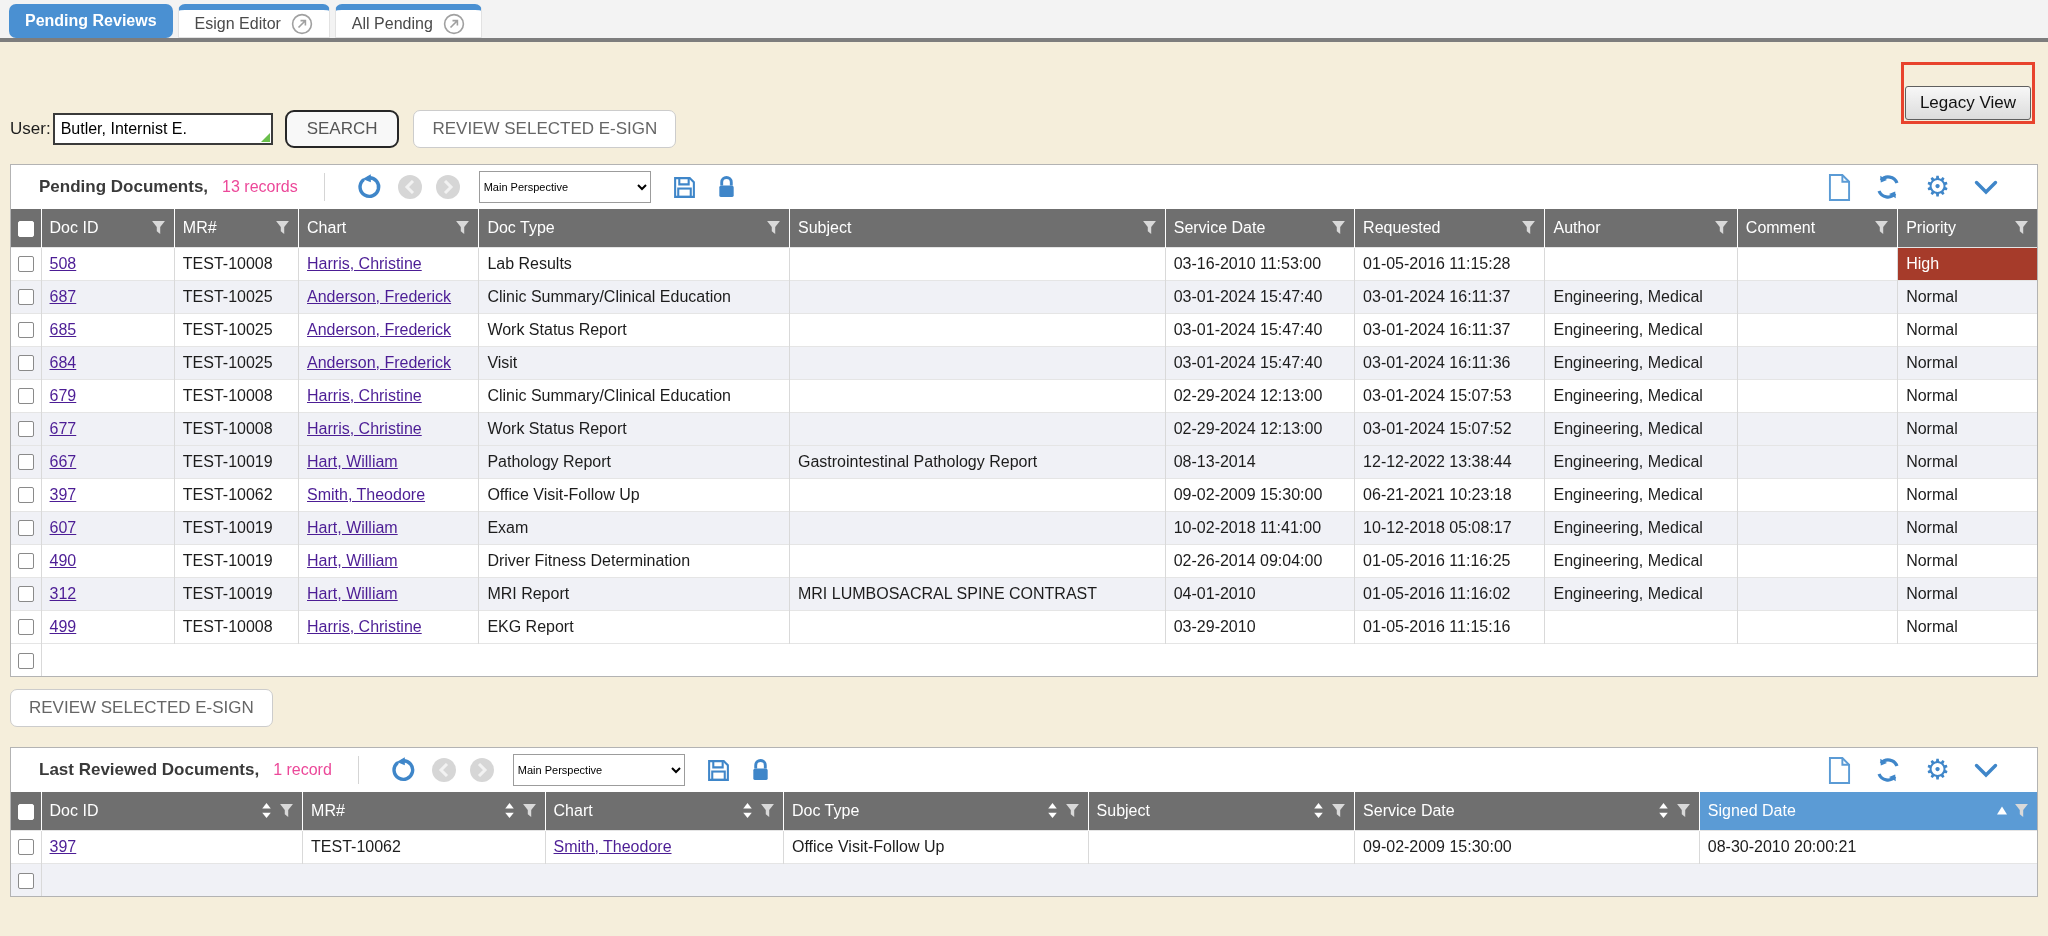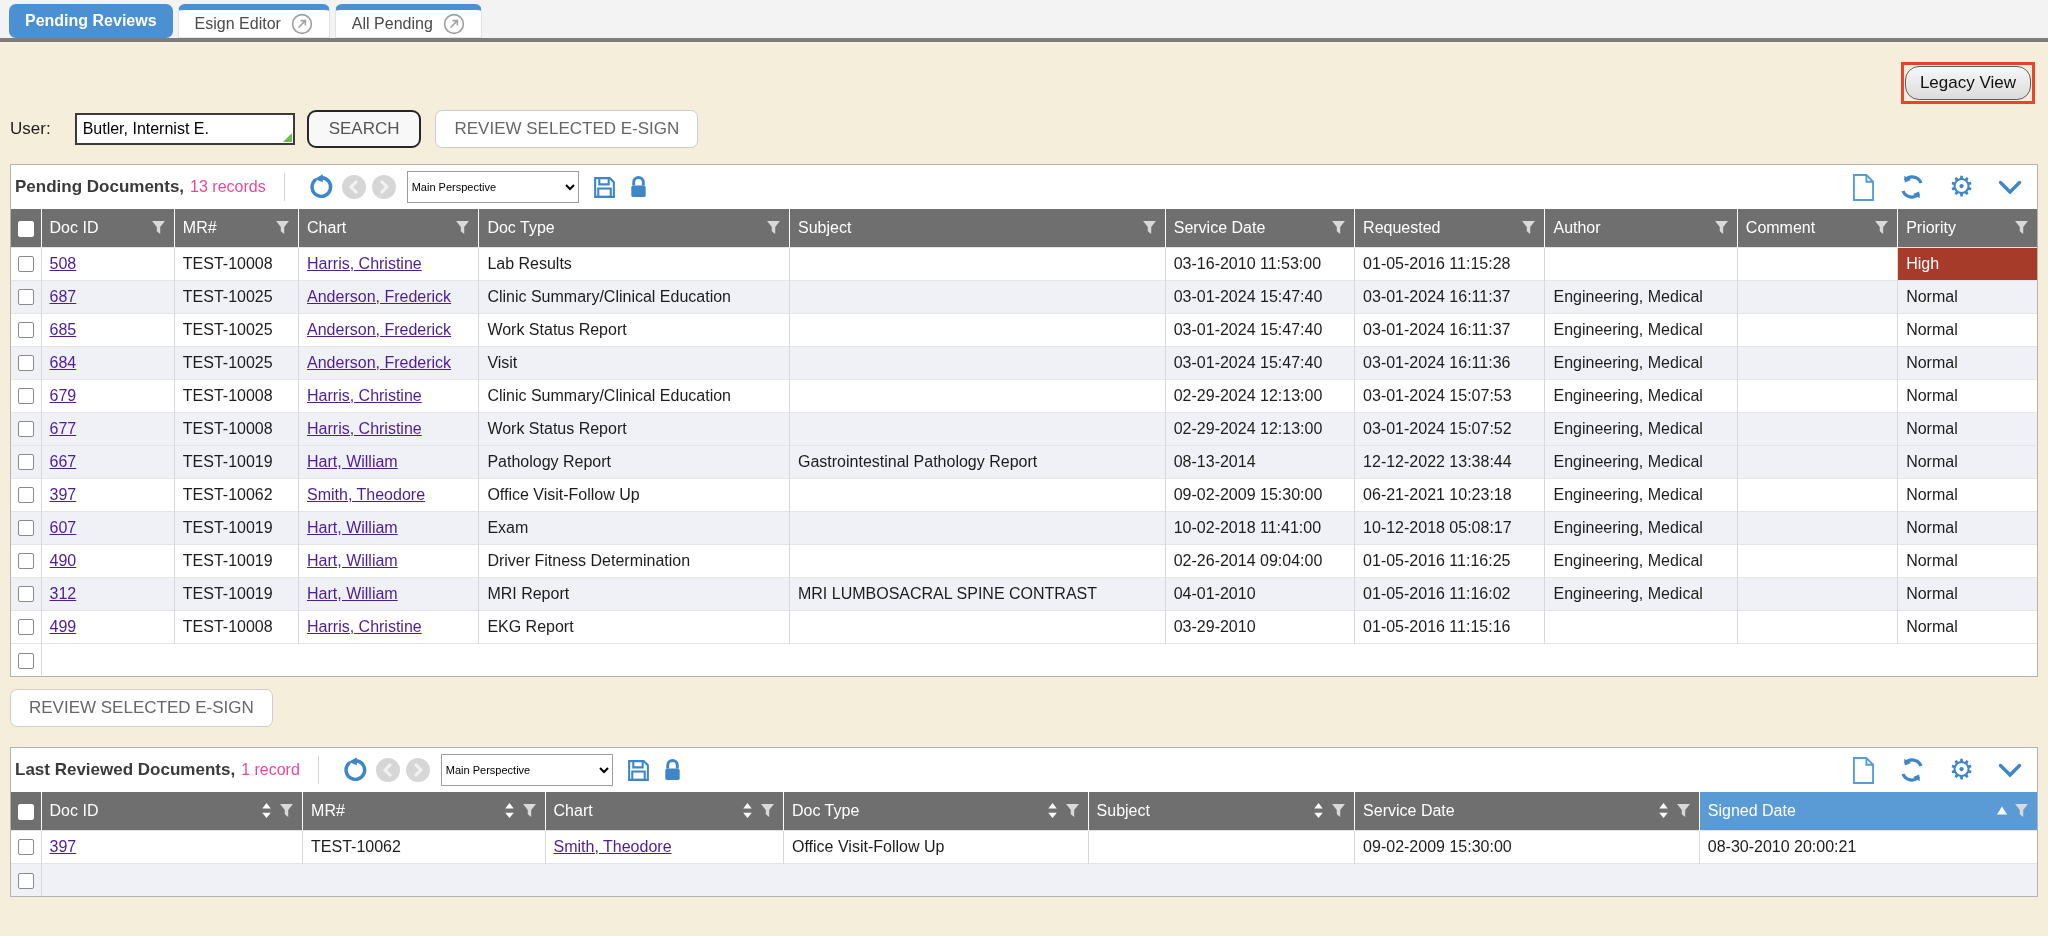--- a/index.html
+++ b/index.html
@@ -56,31 +56,32 @@
     border: 3px solid #e8432d;
     padding: 1px;
     align-self: flex-start;
   }
   .legacy-btn {
     font-family: "Liberation Sans", sans-serif;
     font-size: 17px;
     color: #111;
     background: linear-gradient(#f7f7f7, #dcdcdc);
     border: 1px solid #5f5f5f;
-    border-radius: 14px;
+    border-radius: 3px;
     padding: 6px 14px;
     cursor: pointer;
+    margin-top: 20px;
   }
   .user-row {
     display: flex;
     align-items: center;
     margin: 8px 0 16px 10px;
     font-size: 17px;
   }
-  .user-label { margin-right: 24px; }
+  .user-label { margin-right: 2px; }
   .input-wrap { position: relative; display: inline-block; }
   .user-input {
     font-family: "Liberation Sans", sans-serif;
     font-size: 16px;
     width: 220px;
     padding: 5px 6px;
     border: 2px solid #3a3a3a;
     background: #fff;
     outline: none;
   }
@@ -118,21 +119,22 @@
   
   .panel {
     margin: 0 10px;
     background: #ffffff;
     border: 1px solid #b3b3b3;
   }
   .toolbar {
     display: flex;
     align-items: center;
     height: 44px;
-    padding: 0 4px;
+    padding: 0 28px;
+    gap: 8px;
   }
   .tb-title { font-size: 17px; font-weight: bold; color: #3a3a3a; }
   .tb-records { font-size: 16px; color: #ec4899; margin-left: 6px; }
   .tb-divider { width: 1px; height: 28px; background: #d5d5d5; margin: 0 18px; }
   .icon-btn { display: inline-flex; align-items: center; cursor: pointer; margin: 0 5px; }
   .nav-circle {
     width: 24px; height: 24px; border-radius: 50%;
     background: #d6d6d6;
     display: inline-flex; align-items: center; justify-content: center;
     margin: 0 3px;

